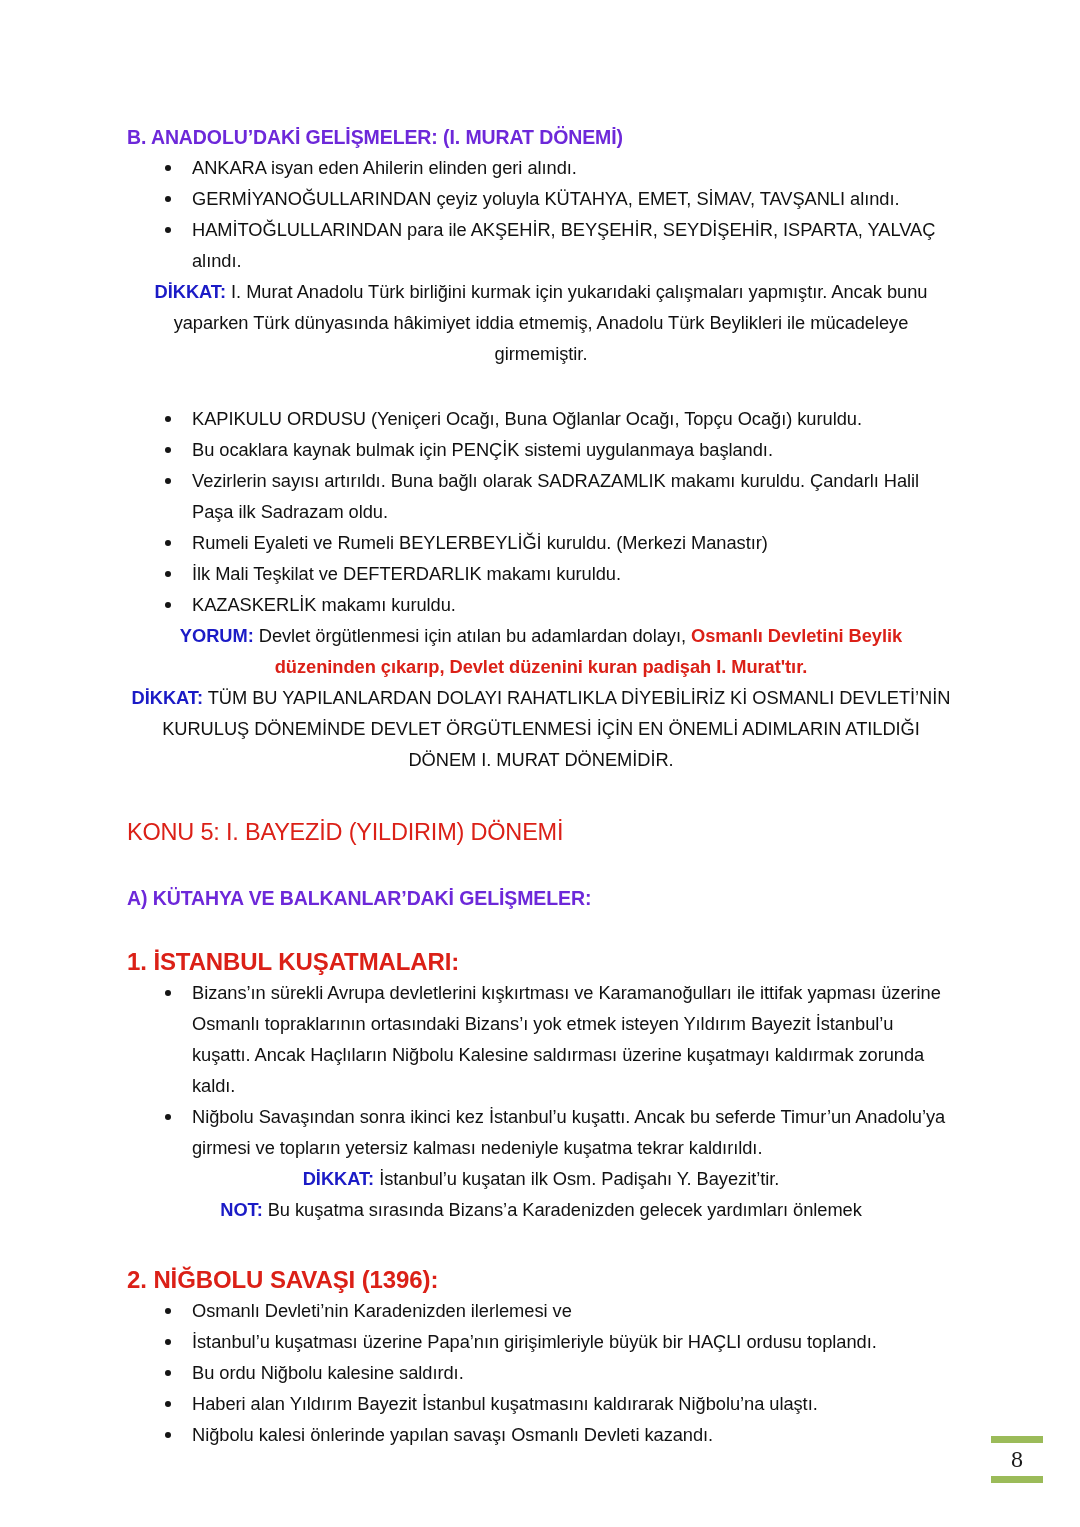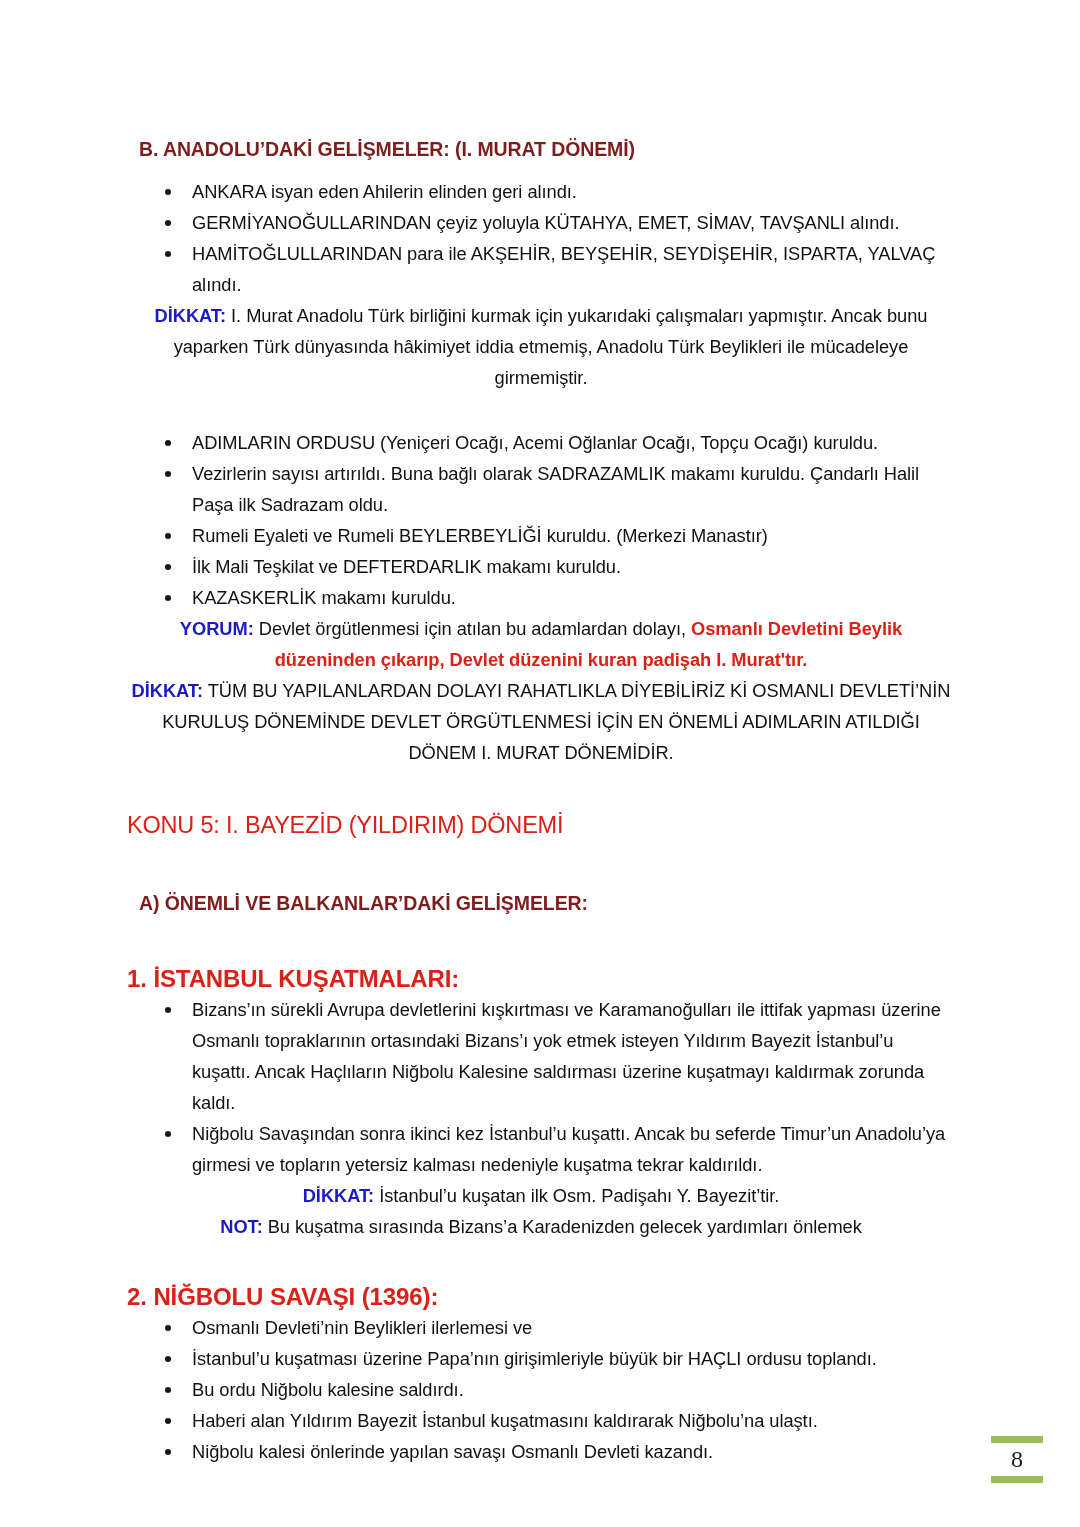--- a/index.html
+++ b/index.html
@@ -27,26 +27,26 @@
   }
   .content {
     position: absolute;
     left: 127px;
     top: 122px;
     width: 828px;
   }
 
   
   .h-blue {
-    color: #7f1d1d;
+    color: #6d28d9;
     font-weight: bold;
     font-size: 19.5px;
     line-height: 30px;
     letter-spacing: -0.1px;
-    margin: 12px;
+    margin: 0;
     white-space: nowrap;
   }
   .h-red {
     color: #DB2017;
     font-weight: bold;
     font-size: 24px;
     line-height: 30px;
     letter-spacing: -0.1px;
     margin: 0;
     white-space: nowrap;
@@ -140,58 +140,59 @@
       <li>GERMİYANOĞULLARINDAN çeyiz yoluyla KÜTAHYA, EMET, SİMAV, TAVŞANLI alındı.</li>
       <li>HAMİTOĞLULLARINDAN para ile AKŞEHİR, BEYŞEHİR, SEYDİŞEHİR, ISPARTA, YALVAÇ alındı.</li>
     </ul>
 
     <p class="para"><span class="lbl-blue">DİKKAT:</span><span> I. Murat Anadolu Türk birliğini kurmak için yukarıdaki çalışmaları yapmıştır. Ancak bunu yaparken Türk dünyasında hâkimiyet iddia etmemiş, Anadolu Türk Beylikleri ile mücadeleye girmemiştir.</span></p>
 
     <div class="gap-lg"></div>
 
 
     <ul class="bullets">
-      <li>ADIMLARIN ORDUSU (Yeniçeri Ocağı, Acemi Oğlanlar Ocağı, Topçu Ocağı) kuruldu.</li>
+      <li>KAPIKULU ORDUSU (Yeniçeri Ocağı, Buna Oğlanlar Ocağı, Topçu Ocağı) kuruldu.</li>
+      <li>Bu ocaklara kaynak bulmak için PENÇİK sistemi uygulanmaya başlandı.</li>
       <li>Vezirlerin sayısı artırıldı. Buna bağlı olarak SADRAZAMLIK makamı kuruldu. Çandarlı Halil Paşa ilk Sadrazam oldu.</li>
       <li>Rumeli Eyaleti ve Rumeli BEYLERBEYLİĞİ kuruldu. (Merkezi Manastır)</li>
       <li>İlk Mali Teşkilat ve DEFTERDARLIK makamı kuruldu.</li>
       <li>KAZASKERLİK makamı kuruldu.</li>
     </ul>
 
     <p class="para"><span class="lbl-blue">YORUM:</span><span> Devlet örgütlenmesi için atılan bu adamlardan dolayı, </span><span class="em-red">Osmanlı Devletini Beylik düzeninden çıkarıp, Devlet düzenini kuran padişah I. Murat'tır.</span></p>
 
     <p class="para"><span class="lbl-blue">DİKKAT:</span><span> TÜM BU YAPILANLARDAN DOLAYI RAHATLIKLA DİYEBİLİRİZ Kİ OSMANLI DEVLETİ’NİN KURULUŞ DÖNEMİNDE DEVLET ÖRGÜTLENMESİ İÇİN EN ÖNEMLİ ADIMLARIN ATILDIĞI DÖNEM I. MURAT DÖNEMİDİR.</span></p>
 
     <div class="gap-xl"></div>
 
     <h1 class="h-red-big">KONU 5: I. BAYEZİD (YILDIRIM) DÖNEMİ</h1>
 
     <div class="gap-lg"></div>
 
-    <h2 class="h-blue">A) ÖNEMLİ VE BALKANLAR’DAKİ GELİŞMELER:</h2>
+    <h2 class="h-blue">A) KÜTAHYA VE BALKANLAR’DAKİ GELİŞMELER:</h2>
 
     <div class="gap-lg"></div>
 
     <h3 class="h-red">1. İSTANBUL KUŞATMALARI:</h3>
 
     <ul class="bullets">
       <li>Bizans’ın sürekli Avrupa devletlerini kışkırtması ve Karamanoğulları ile ittifak yapması üzerine Osmanlı topraklarının ortasındaki Bizans’ı yok etmek isteyen Yıldırım Bayezit İstanbul’u kuşattı. Ancak Haçlıların Niğbolu Kalesine saldırması üzerine kuşatmayı kaldırmak zorunda kaldı.</li>
       <li>Niğbolu Savaşından sonra ikinci kez İstanbul’u kuşattı. Ancak bu seferde Timur’un Anadolu’ya girmesi ve topların yetersiz kalması nedeniyle kuşatma tekrar kaldırıldı.</li>
     </ul>
 
     <p class="para"><span class="lbl-blue">DİKKAT:</span><span> İstanbul’u kuşatan ilk Osm. Padişahı Y. Bayezit’tir.</span></p>
 
     <p class="para"><span class="lbl-blue">NOT:</span><span> Bu kuşatma sırasında Bizans’a Karadenizden gelecek yardımları önlemek</span></p>
 
     <div class="gap-xl"></div>
 
     <h3 class="h-red">2. NİĞBOLU SAVAŞI (1396):</h3>
 
     <ul class="bullets">
-      <li>Osmanlı Devleti’nin Beylikleri ilerlemesi ve</li>
+      <li>Osmanlı Devleti’nin Karadenizden ilerlemesi ve</li>
       <li>İstanbul’u kuşatması üzerine Papa’nın girişimleriyle büyük bir HAÇLI ordusu toplandı.</li>
       <li>Bu ordu Niğbolu kalesine saldırdı.</li>
       <li>Haberi alan Yıldırım Bayezit İstanbul kuşatmasını kaldırarak Niğbolu’na ulaştı.</li>
       <li>Niğbolu kalesi önlerinde yapılan savaşı Osmanlı Devleti kazandı.</li>
     </ul>
 
   </div>
 
   <div class="footer">
     <div class="bar"></div>

